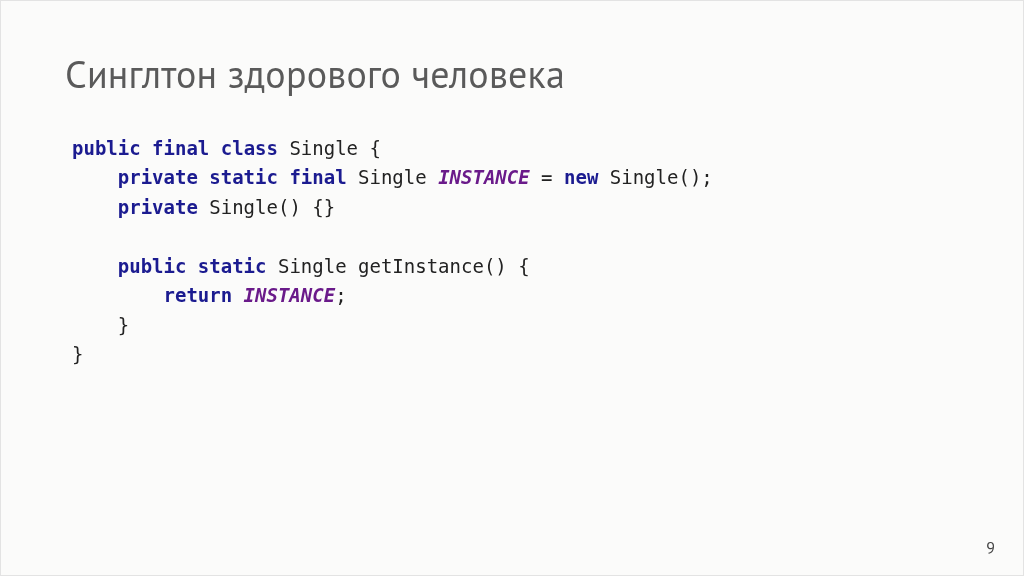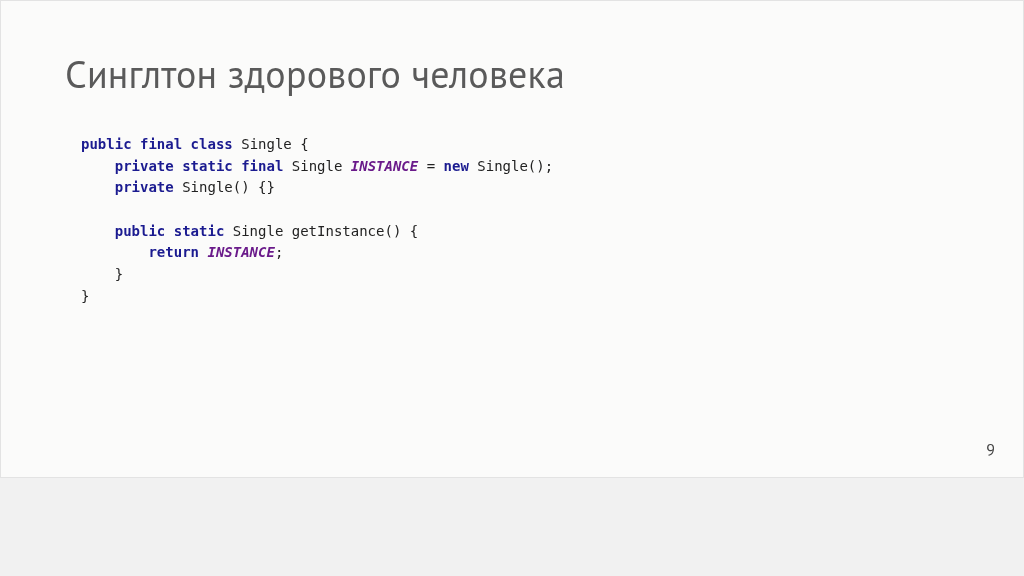--- a/index.html
+++ b/index.html
@@ -9,38 +9,38 @@
     height: 576px;
     background: #f1f1f1;
     font-family: "Segoe UI", "PT Sans", "Helvetica Neue", Arial, sans-serif;
     color: #333;
     overflow: hidden;
     position: relative;
   }
   .slide {
     box-sizing: border-box;
     width: 1024px;
-    height: 478px;
+    height: 576px;
     padding: 48px 64px 32px 64px;
     background: #fbfbfa;
     border: 1px solid #e3e3e3;
     margin: 0;
     position: relative;
   }
   h1.title {
     margin: 0 0 36px 0;
     font-weight: 400;
     font-size: 38px;
     color: #5a5a5a;
     letter-spacing: 0.2px;
   }
   pre.code {
-    margin: 16px;
+    margin: 7px;
     font-family: "Consolas", "DejaVu Sans Mono", "Menlo", monospace;
-    font-size: 14px;
+    font-size: 19px;
     line-height: 1.55;
     color: #222;
     white-space: pre;
   }
   .kw   { color: #1b1b90; font-weight: bold; }   
   .cst  { color: #6a1a8a; font-style: italic; font-weight: bold; } 
   .page-number {
     position: absolute;
     bottom: 18px;
     right: 28px;

